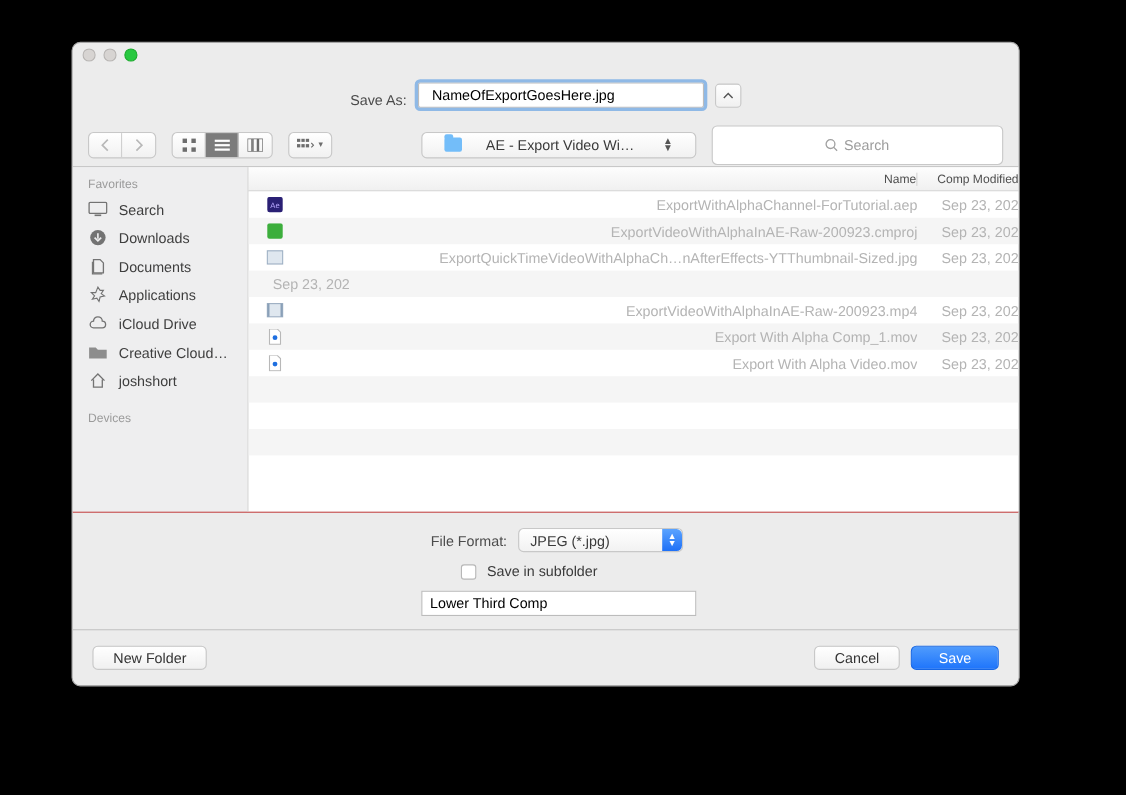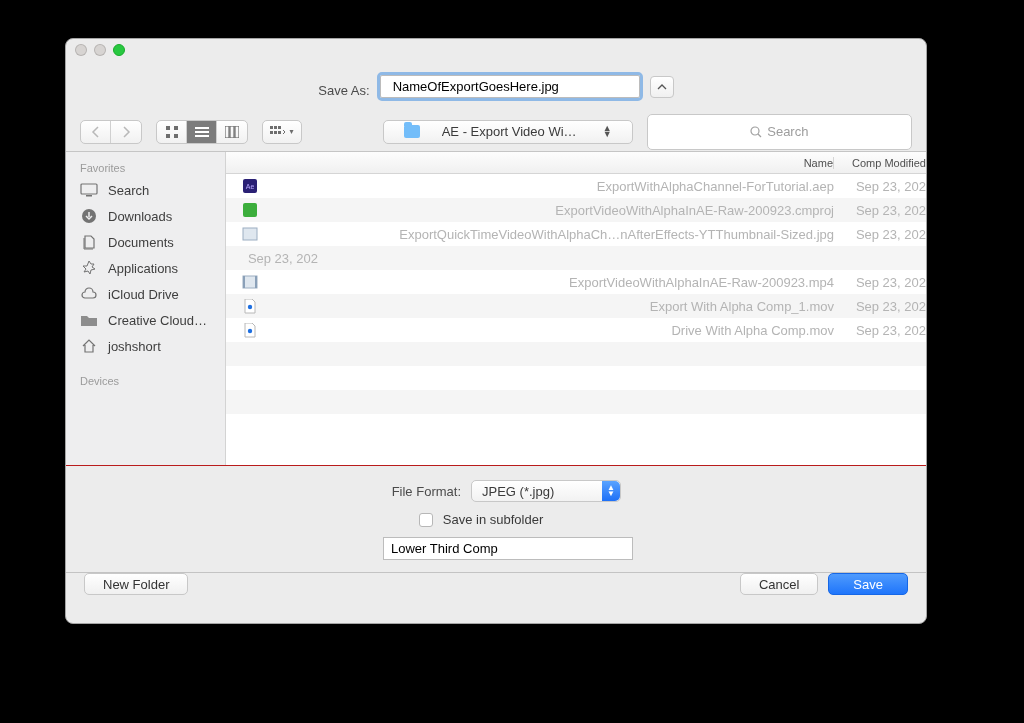--- a/index.html
+++ b/index.html
@@ -244,20 +244,21 @@
     display:flex; flex-direction:column; justify-content:center; align-items:center;
     color:#fff; font-size:8px; line-height:0.7;
   }
   .checkbox { width:14px; height:14px; border:1px solid #b7b7b7; border-radius:3px; background:#fff; }
   .subfolder-field { width: 250px; }
 
   
   .footer {
     height: 50px;
     display: flex;
+    align-items: center;
     padding: 0 18px;
     gap: 10px;
   }
   .footer .spacer { flex: 1; }
   .btn {
     height: 22px;
     border: 1px solid #c8c8c8;
     border-radius: 5px;
     background: linear-gradient(var(--button-gray-top),var(--button-gray-bot));
     padding: 0 18px;
@@ -490,21 +491,21 @@
                 </svg>
               </span><span>Export With Alpha Comp_1.mov</span></div>
             <div class="fdate">Sep 23, 202</div>
           </div>
           <div class="row">
             <div class="fname"><span class="ficon">
                 <svg width="14" height="16">
                   <path d="M2 1 H9 L12 4 V15 H2 Z" fill="#fff" stroke="#b8b8b8"></path>
                   <circle cx="7" cy="9" r="2.2" fill="#1e6fe0"></circle>
                 </svg>
-              </span><span>Drive With Alpha Comp.mov</span></div>
+              </span><span>Export With Alpha Video.mov</span></div>
             <div class="fdate">Sep 23, 202</div>
           </div>
           <div class="row">
             <div class="fname"></div>
             <div class="fdate"></div>
           </div>
           <div class="row">
             <div class="fname"></div>
             <div class="fdate"></div>
           </div>

